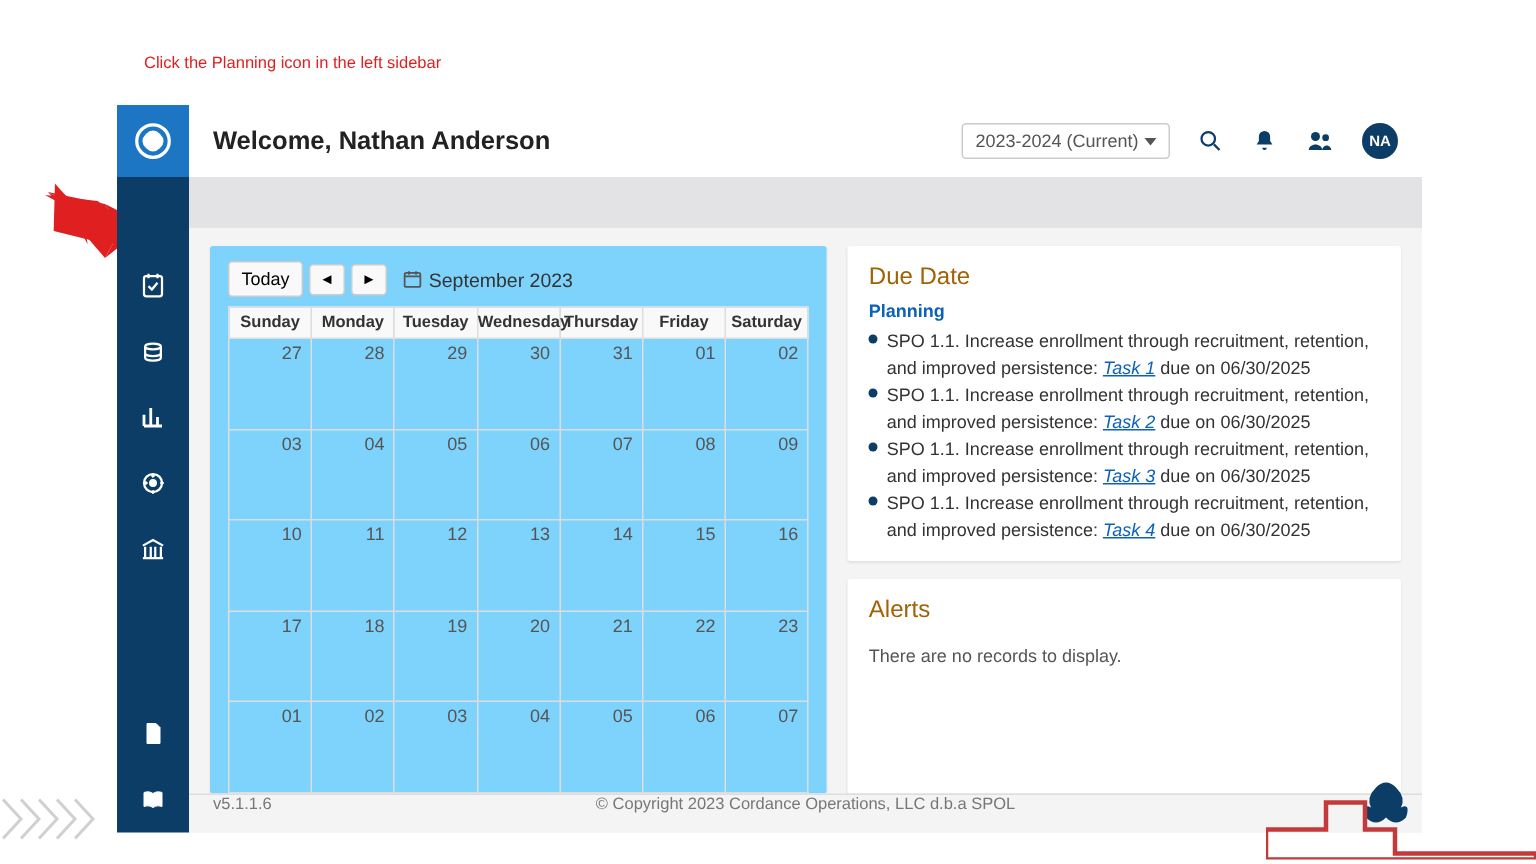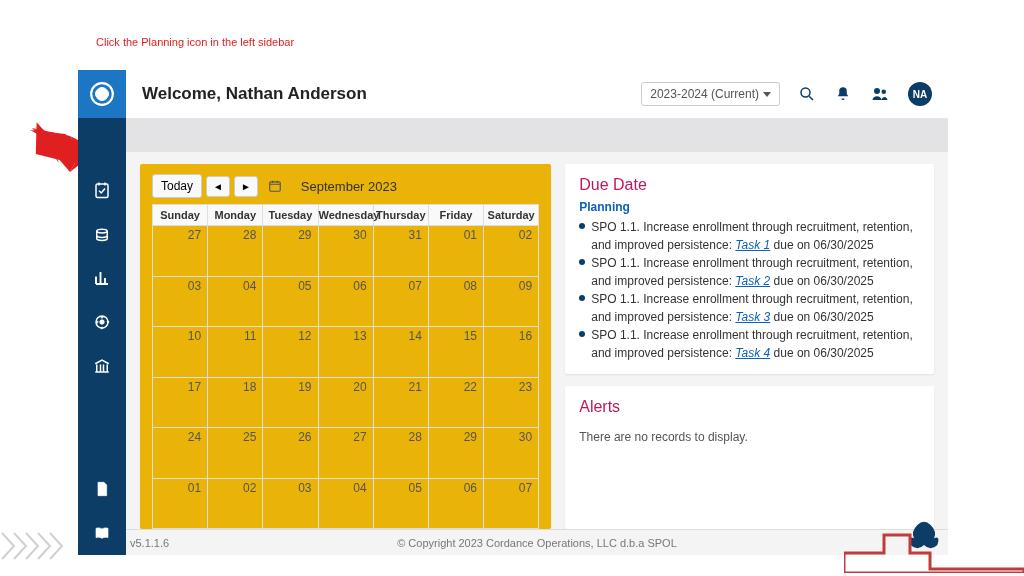--- a/index.html
+++ b/index.html
@@ -25,44 +25,44 @@
   .topbar-right { margin-left: auto; display: flex; gap: 18px; }
   .year-dropdown { border: 1px solid #ccc; border-radius: 3px; padding: 4px 8px; font-size: 12px; color: #555; cursor: pointer; display: flex; align-items: center; gap: 4px; }
   .caret-down { width: 0; height: 0; border-left: 4px solid transparent; border-right: 4px solid transparent; border-top: 5px solid #555; }
   .icon-btn { cursor: pointer; display: flex; align-items: center; justify-content: center; }
   .avatar { width: 24px; height: 24px; border-radius: 50%; background: #0b3d66; color: #fff; font-size: 10px; font-weight: bold; display: flex; align-items: center; justify-content: center; }
 
   .grayband { height: 34px; background: #e3e3e5; }
 
   .content { flex: 1; display: flex; gap: 14px; padding: 12px 14px 0 14px; background: #f4f4f4; }
 
-  .calendar-panel { flex: 1.05; background: #eab308; border-radius: 2px; box-shadow: 0 1px 2px rgba(0,0,0,0.08); padding: 10px 12px 0 12px; display: flex; flex-direction: column; }
+  .calendar-panel { flex: 1.05; background: #7dd3fc; border-radius: 2px; box-shadow: 0 1px 2px rgba(0,0,0,0.08); padding: 10px 12px 0 12px; display: flex; flex-direction: column; }
   .cal-toolbar { display: flex; align-items: center; margin-bottom: 6px; }
   .today-btn { border: 1px solid #ccc; background: #f9f9f9; padding: 4px 8px; font-size: 12px; border-radius: 3px; cursor: pointer; }
   .prev-btn, .next-btn { border: 1px solid #ccc; background: #f9f9f9; padding: 4px 6px; font-size: 10px; border-radius: 3px; cursor: pointer; margin-left: 4px; }
-  .month-label { margin-left: 10px; font-size: 13px; color: #333; display: flex; align-items: center; gap: 19px; }
+  .month-label { margin-left: 10px; font-size: 13px; color: #333; display: flex; align-items: center; gap: 4px; }
   .view-toggle { margin-left: auto; display: flex; border: 1px solid #ddd; border-radius: 3px; overflow: hidden; }
   .view-btn { padding: 5px 10px; font-size: 12px; background: #f0f0f0; cursor: pointer; border: none; }
   .view-btn.active { background: #1c76c4; color: #fff; }
 
   table.cal { width: 100%; border-collapse: collapse; table-layout: fixed; flex: 1; }
   table.cal th { border: 1px solid #ddd; background: #f9f9f9; font-size: 11px; font-weight: bold; padding: 4px 0; text-align: center; }
   table.cal td { border: 1px solid #ddd; height: 44px; vertical-align: top; text-align: right; padding: 2px 6px; font-size: 12px; color: #555; }
 
   .right-col { flex: 1; display: flex; flex-direction: column; gap: 12px; }
   .panel { background: #fff; border-radius: 2px; box-shadow: 0 1px 2px rgba(0,0,0,0.08); padding: 12px 14px; }
-  .panel-title { font-size: 16px; color: #be185d; margin-bottom: 6px; }
+  .panel-title { font-size: 16px; color: #a16207; margin-bottom: 6px; }
   .section-label { color: #0b62b8; font-size: 12px; font-weight: bold; margin-bottom: 4px; }
   .duedate-item { font-size: 12px; color: #333; line-height: 1.5; display: flex; align-items: flex-start; }
   .bullet { width: 6px; height: 6px; border-radius: 50%; background: #0b3d66; flex-shrink: 0; margin-right: 6px; margin-top: 5px; }
   .duedate-item a { color: #0b62b8; text-decoration: underline; font-style: italic; }
   .alerts { flex: 1; }
   .no-records { font-size: 12px; color: #555; }
 
-  .footer { height: 26px; background: #f4f4f4; border-top: 1px solid #ddd; display: flex; align-items: center; padding: 0 4px; font-size: 11px; color: #777; position: relative; }
+  .footer { height: 26px; background: #f4f4f4; border-top: 1px solid #ddd; display: flex; padding: 0 16px; font-size: 11px; color: #777; position: relative; }
   .footer-center { position: absolute; left: 50%; transform: translateX(-50%); }
 
   
   .chevrons { position: absolute; left: 0; bottom: 12px; }
   .chevrons svg { stroke: #ccc; fill: none; stroke-width: 2; }
   .bottom-right-logo { position: absolute; right: 80px; bottom: 18px; }
   .bottom-right-shape { position: absolute; right: 0; bottom: 0; }
 </style>
 </head>
 <body>
@@ -222,29 +222,20 @@
                 <td>16</td>
               </tr>
               <tr>
                 <td>17</td>
                 <td>18</td>
                 <td>19</td>
                 <td>20</td>
                 <td>21</td>
                 <td>22</td>
                 <td>23</td>
-              </tr>
-              <tr>
-                <td>24</td>
-                <td>25</td>
-                <td>26</td>
-                <td>27</td>
-                <td>28</td>
-                <td>29</td>
-                <td>30</td>
               </tr>
               <tr>
                 <td>01</td>
                 <td>02</td>
                 <td>03</td>
                 <td>04</td>
                 <td>05</td>
                 <td>06</td>
                 <td>07</td>
               </tr>

